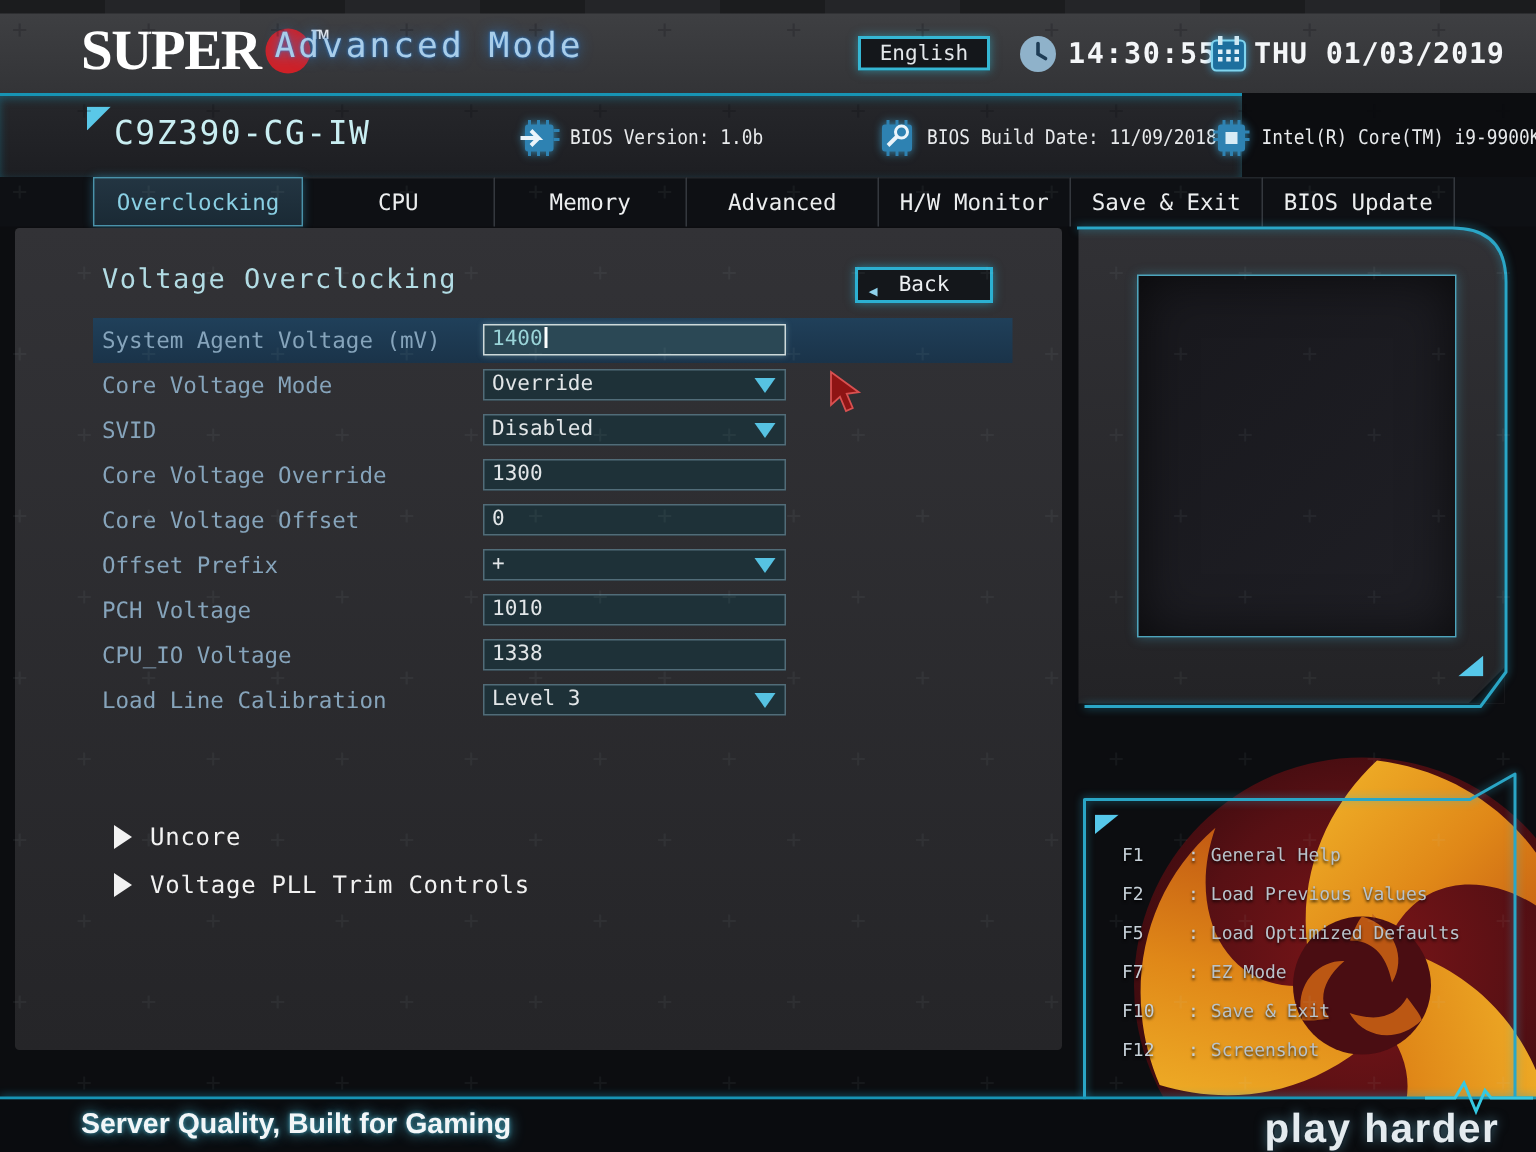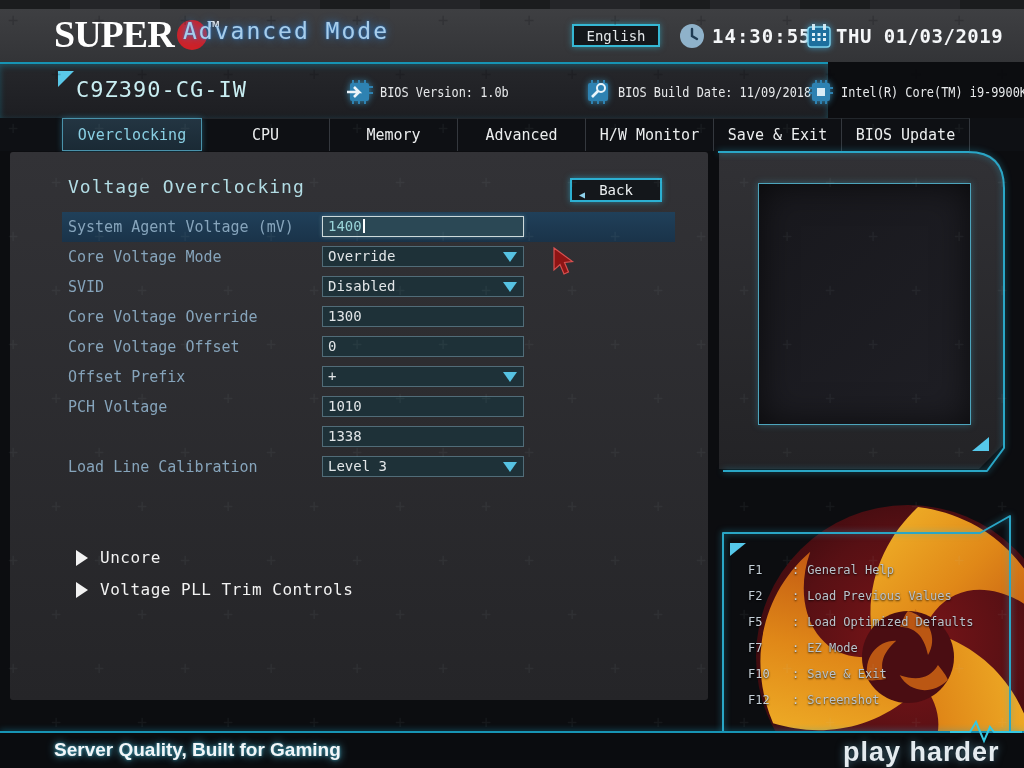--- a/index.html
+++ b/index.html
@@ -246,20 +246,21 @@
             <span class="caret-down"></span>
           </div>
         </div>
         <div class="field-row">
           <span class="f-label">PCH Voltage</span>
           <div class="f-box">
             <span class="f-val">1010</span>
           </div>
         </div>
         <div class="field-row">
+          <span class="f-label">CPU_IO Voltage</span>
           <div class="f-box">
             <span class="f-val">1338</span>
           </div>
         </div>
         <div class="field-row">
           <span class="f-label">Load Line Calibration</span>
           <div class="f-box">
             <span class="f-val">Level 3</span>
             <span class="caret-down"></span>
           </div>

